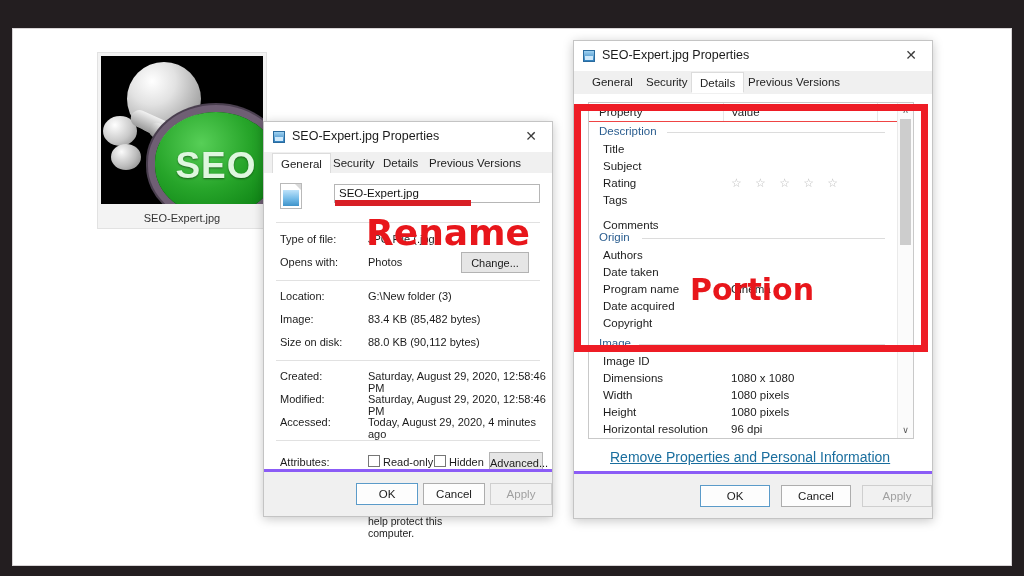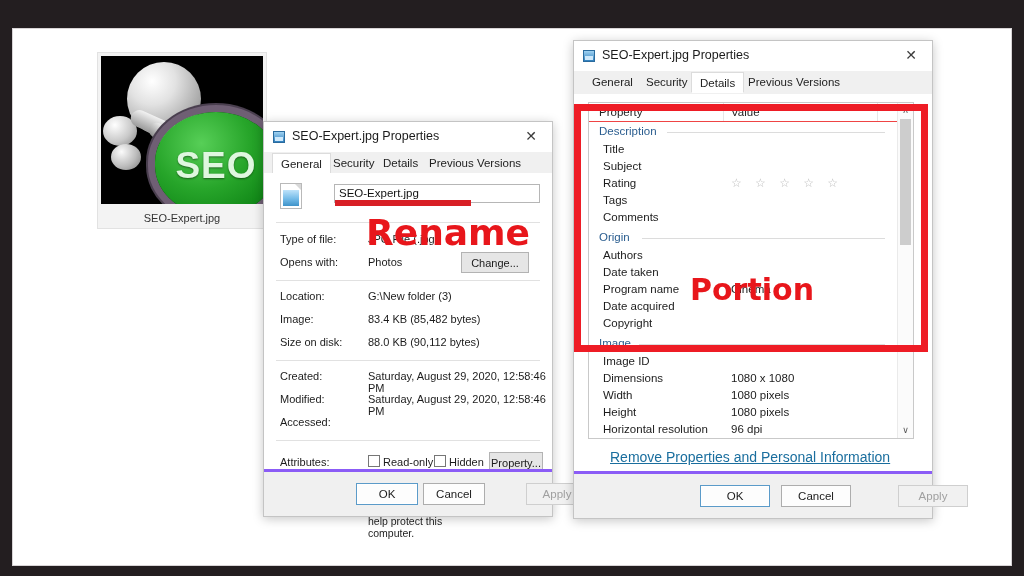--- a/index.html
+++ b/index.html
@@ -61,21 +61,21 @@
   .tabstrip{position:relative;height:21px;background:#f0f0f0;border-bottom:1px solid #dcdcdc;}
   .tab{position:absolute;top:2px;height:19px;line-height:19px;padding:0 8px;font-size:11.5px;
     color:#222;box-sizing:border-box;}
   .tab.sel{background:#ffffff;border:1px solid #dcdcdc;border-bottom:1px solid #fff;top:1px;height:21px;line-height:20px;}
 
   .body{position:absolute;left:0;right:0;background:#ffffff;}
   .btnrow{position:absolute;left:0;right:0;bottom:0;height:44px;background:#f0f0f0;border-top:3px solid #8b5cf6;}
   .btn{position:absolute;top:11px;height:22px;width:62px;background:#fdfdfd;border:1px solid #adadad;
     font-size:11.5px;color:#1b1b1b;text-align:center;line-height:21px;box-sizing:border-box;}
   .btn.def{border:1px solid #5b9bc9;box-shadow:inset 0 0 0 1px #fff;}
-  .btn.dis{color:#a0a0a0;background:#f1f1f1;border-color:#cfcfcf;margin-left:36px;}
+  .btn.dis{color:#a0a0a0;background:#f1f1f1;border-color:#cfcfcf;}
 
   
   #genWin{left:263px;top:121px;width:290px;height:396px;}
   .g-ico{position:absolute;left:16px;top:10px;width:22px;height:26px;background:#fff;
     border:1px solid #b9b9b9;box-sizing:border-box;}
   .g-ico:before{content:"";position:absolute;left:2px;top:6px;right:2px;bottom:2px;
     background:linear-gradient(180deg,#bfe3fa 0%,#74bbe8 55%,#3f93c9 100%);}
   .g-ico:after{content:"";position:absolute;right:0;top:0;border-width:0 6px 6px 0;
     border-style:solid;border-color:transparent #d8d8d8 transparent transparent;}
   .g-name{position:absolute;left:70px;top:11px;width:206px;height:19px;background:#fff;
@@ -177,29 +177,30 @@
       <div class="lbl" style="left:16px;top:163px">Size on disk:</div>
       <div class="val" style="left:104px;top:163px">88.0 KB (90,112 bytes)</div>
 
       <div class="sep" style="top:187px"></div>
 
       <div class="lbl" style="left:16px;top:197px">Created:</div>
       <div class="val" style="left:104px;top:197px">Saturday, August 29, 2020, 12:58:46 PM</div>
       <div class="lbl" style="left:16px;top:220px">Modified:</div>
       <div class="val" style="left:104px;top:220px">Saturday, August 29, 2020, 12:58:46 PM</div>
       <div class="lbl" style="left:16px;top:243px">Accessed:</div>
+      <div class="val" style="left:104px;top:243px">Today, August 29, 2020, 4 minutes ago</div>
 
       <div class="sep" style="top:267px"></div>
 
       <div class="lbl" style="left:16px;top:283px">Attributes:</div>
       <div class="chk" style="left:104px;top:282px"></div>
       <div class="lbl" style="left:119px;top:283px">Read-only</div>
       <div class="chk" style="left:170px;top:282px"></div>
       <div class="lbl" style="left:185px;top:283px">Hidden</div>
-      <div class="gbtn" style="left:225px;top:279px;width:54px">Property...</div>
+      <div class="gbtn" style="left:225px;top:279px;width:54px">Advanced...</div>
 
       <div class="lbl" style="left:16px;top:311px">Security:</div>
       <div class="lbl" style="left:104px;top:306px;width:110px;line-height:12px;font-size:10.5px">This file came from another computer and might be blocked to help protect this computer.</div>
       <div class="chk" style="left:219px;top:314px"></div>
       <div class="lbl" style="left:233px;top:315px">Unblock</div>
     </div>
 
     <div class="btnrow">
       <div class="btn def" style="left:92px">OK</div>
       <div class="btn" style="left:159px">Cancel</div>
@@ -233,21 +234,21 @@
         <div class="grp" style="top:22px">Description</div>
         <div class="grpline" style="left:78px;right:28px;top:29px"></div>
         <div class="prow-k" style="top:40px">Title</div>
         <div class="prow-v" style="top:40px"></div>
         <div class="prow-k" style="top:57px">Subject</div>
         <div class="prow-v" style="top:57px"></div>
         <div class="prow-k" style="top:74px">Rating</div>
         <div class="stars" style="top:73px">☆ ☆ ☆ ☆ ☆</div>
         <div class="prow-k" style="top:91px">Tags</div>
         <div class="prow-v" style="top:91px"></div>
-        <div class="prow-k" style="top:108px">Comments</div>
+        <div class="prow-k" style="top:116px">Comments</div>
         <div class="prow-v" style="top:108px"></div>
 
         <div class="grp" style="top:128px">Origin</div>
         <div class="grpline" style="left:53px;right:28px;top:135px"></div>
         <div class="prow-k" style="top:146px">Authors</div>
         <div class="prow-v" style="top:146px"></div>
         <div class="prow-k" style="top:163px">Date taken</div>
         <div class="prow-v" style="top:163px"></div>
         <div class="prow-k" style="top:180px">Program name</div>
         <div class="prow-v" style="top:180px">Cinema</div>

